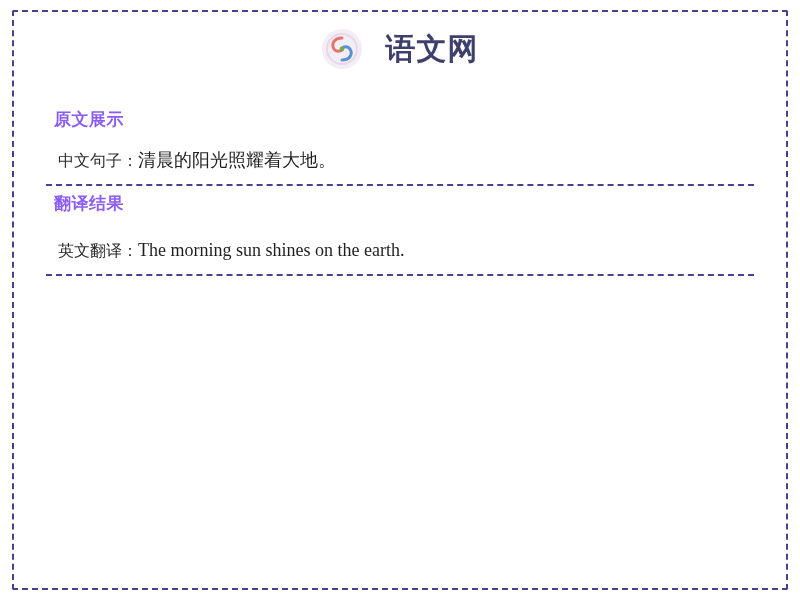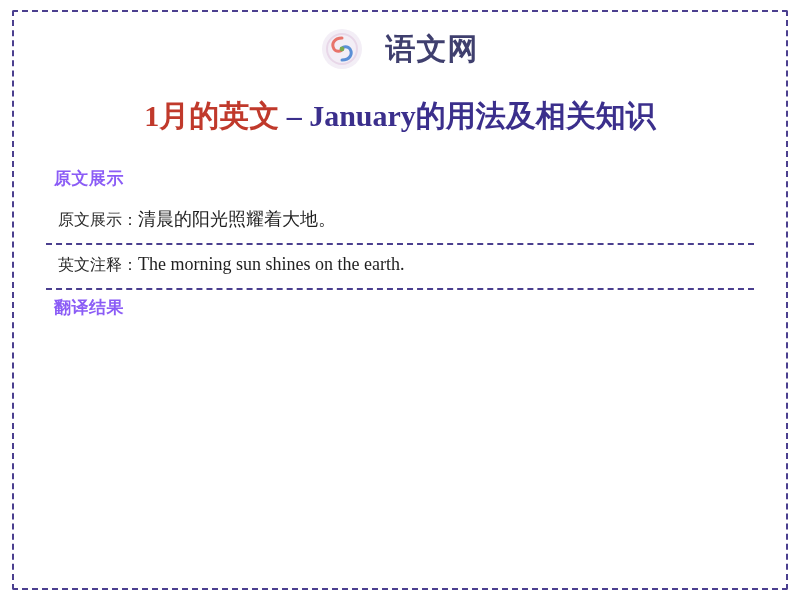--- a/index.html
+++ b/index.html
@@ -132,33 +132,30 @@
             <circle cx="17" cy="17" r="15" fill="none" stroke="#e8d7e8" stroke-width="2"></circle>
             <path d="M17 6 C9 6 6 12 9 17 C11 20 16 20 17 17" fill="none" stroke="#e8736a" stroke-width="3" stroke-linecap="round"></path>
             <path d="M17 28 C25 28 28 22 25 17 C23 14 18 14 17 17" fill="none" stroke="#5b8fd6" stroke-width="3" stroke-linecap="round"></path>
             <circle cx="17" cy="17" r="2.4" fill="#7aa84f"></circle>
           </svg>
         </span>
         <span class="logo-text">语文网</span>
       </div>
     </div>
 
-    <div class="title">
-      <span class="accent">1月的英文</span><span class="dash"> – </span><span>January的用法及相关知识</span>
-    </div>
 
     <div class="section-heading">原文展示</div>
 
     <div class="row">
-      <span class="label">原文展示：</span><span class="value">清晨的阳光照耀着大地。</span>
+      <span class="label">中文句子：</span><span class="value">清晨的阳光照耀着大地。</span>
     </div>
 
-    <div class="row">
-      <span class="label">英文注释：</span><span class="value">The morning sun shines on the earth.</span>
-    </div>
 
     <div class="section-heading tight">翻译结果</div>
 
     <div class="spacer"></div>
 
+    <div class="row">
+      <span class="label">英文翻译：</span><span class="value">The morning sun shines on the earth.</span>
+    </div>
 
   </div>
 </div>
 
 </body></html>

